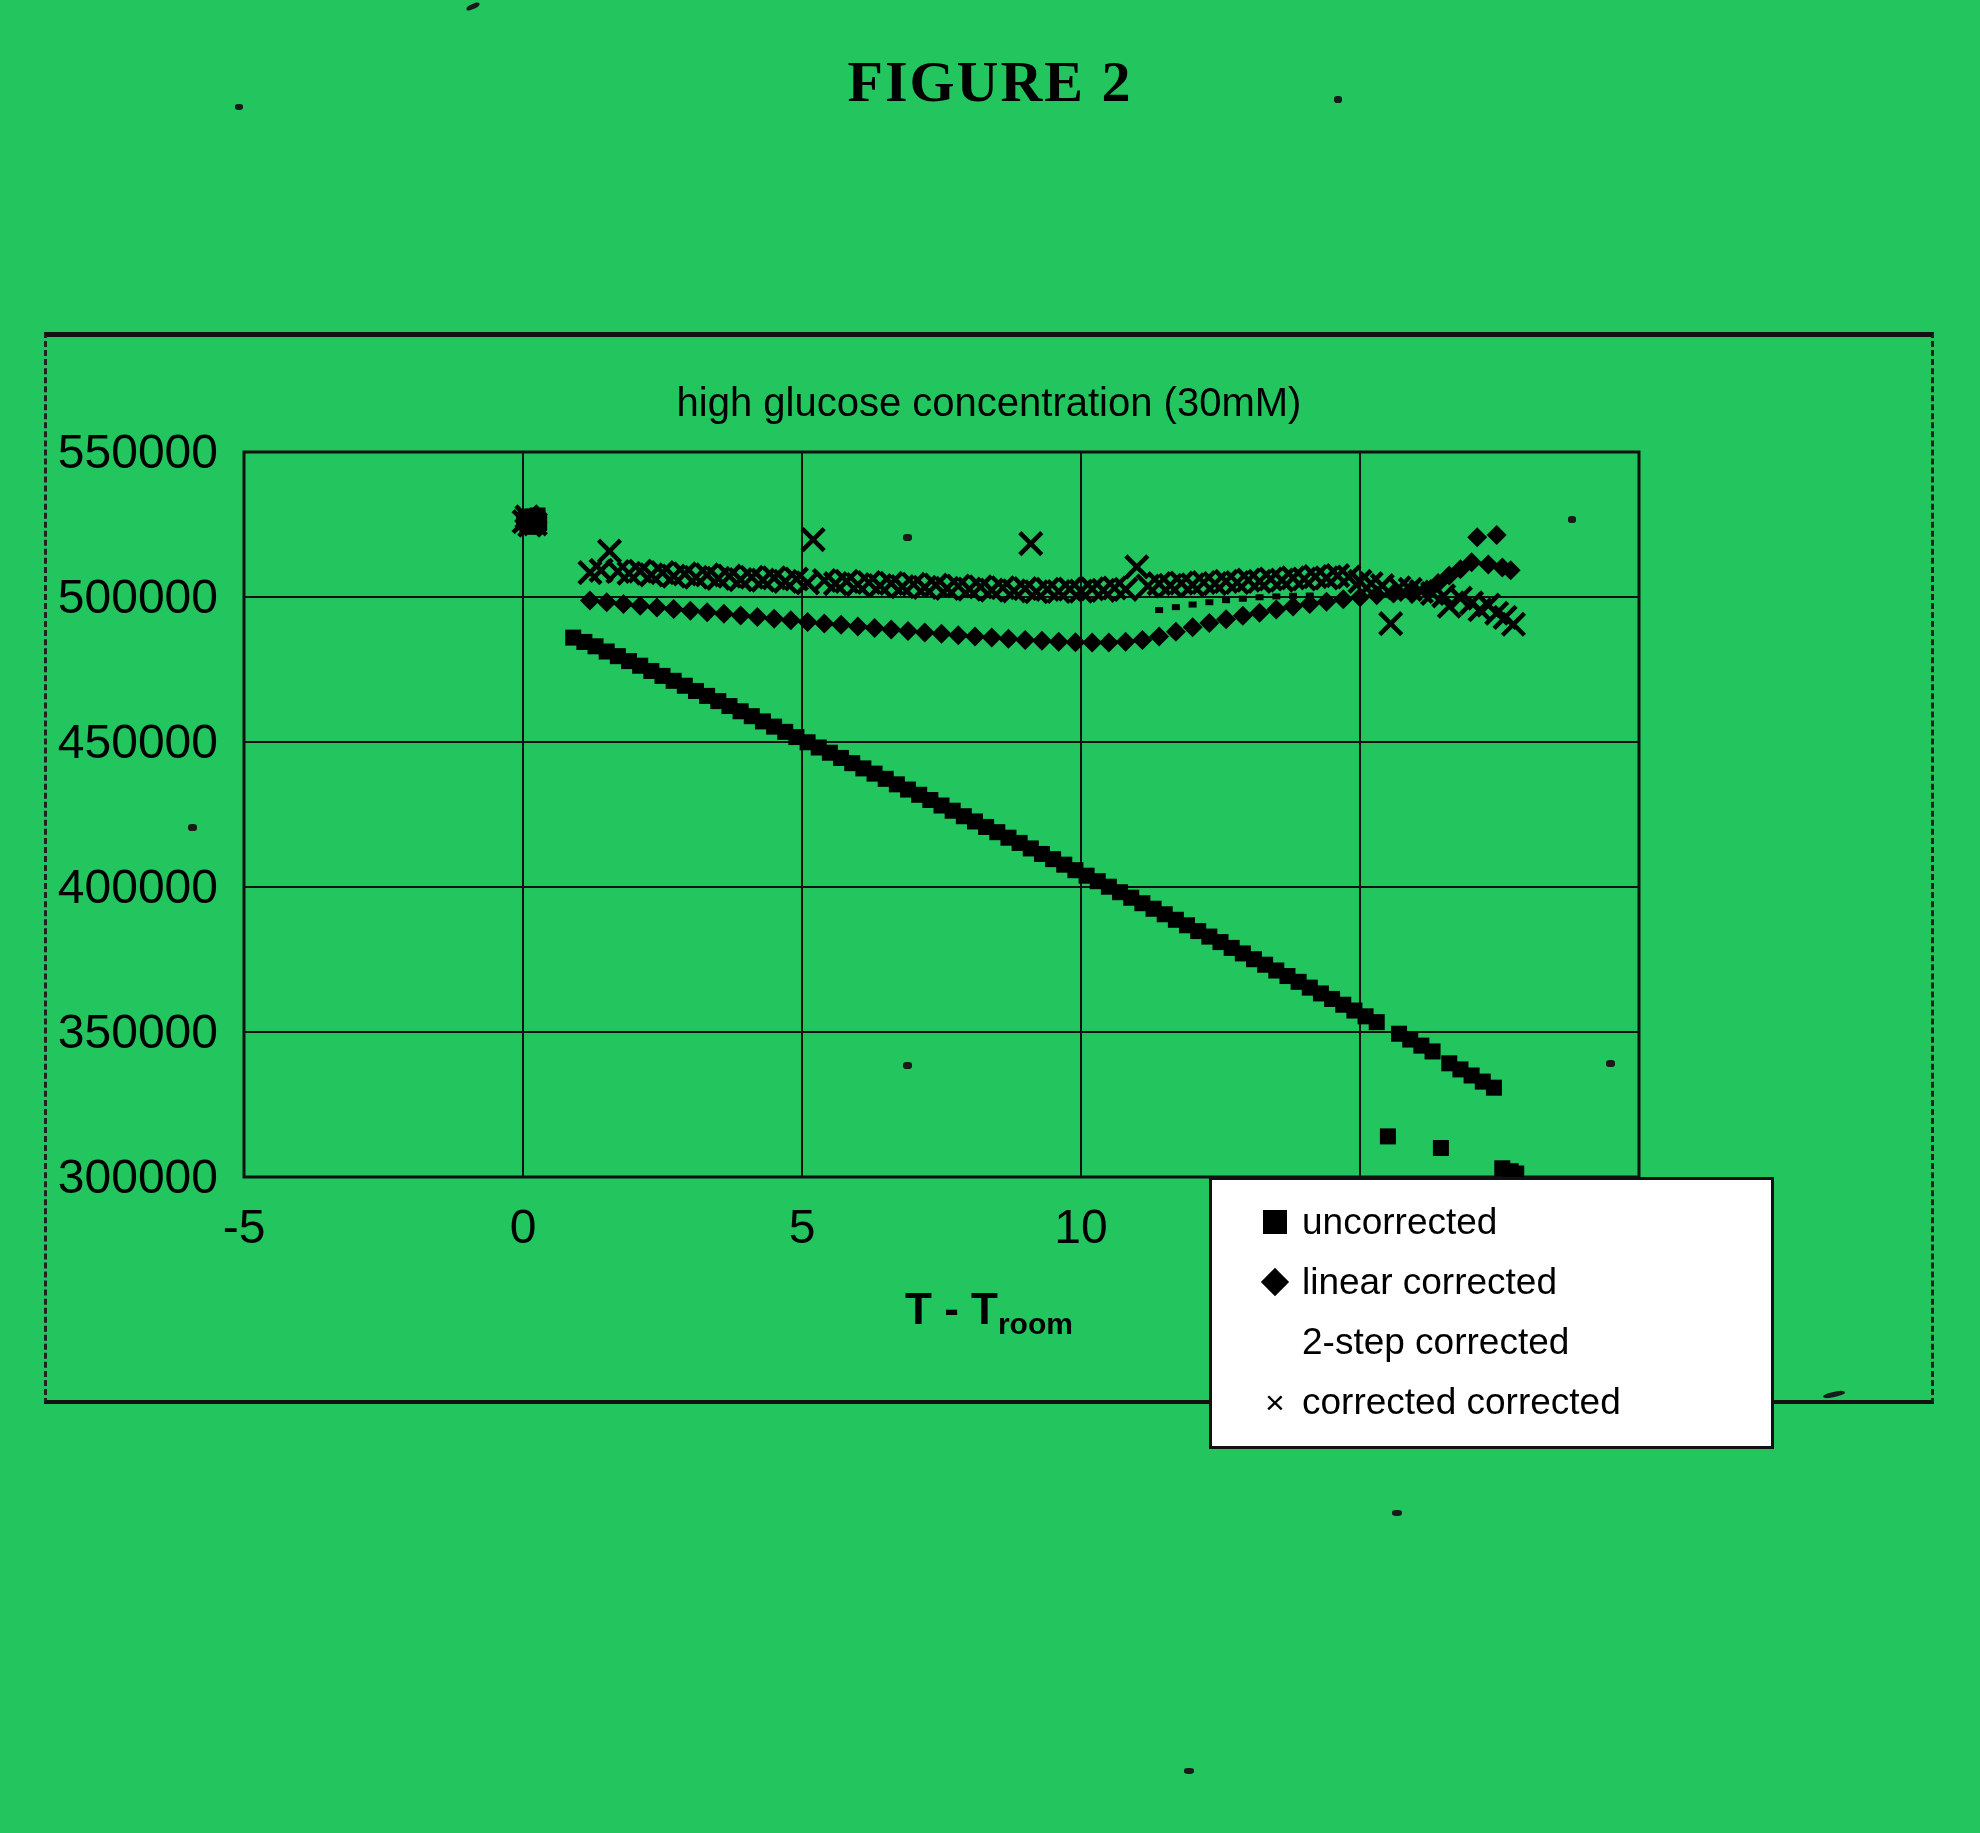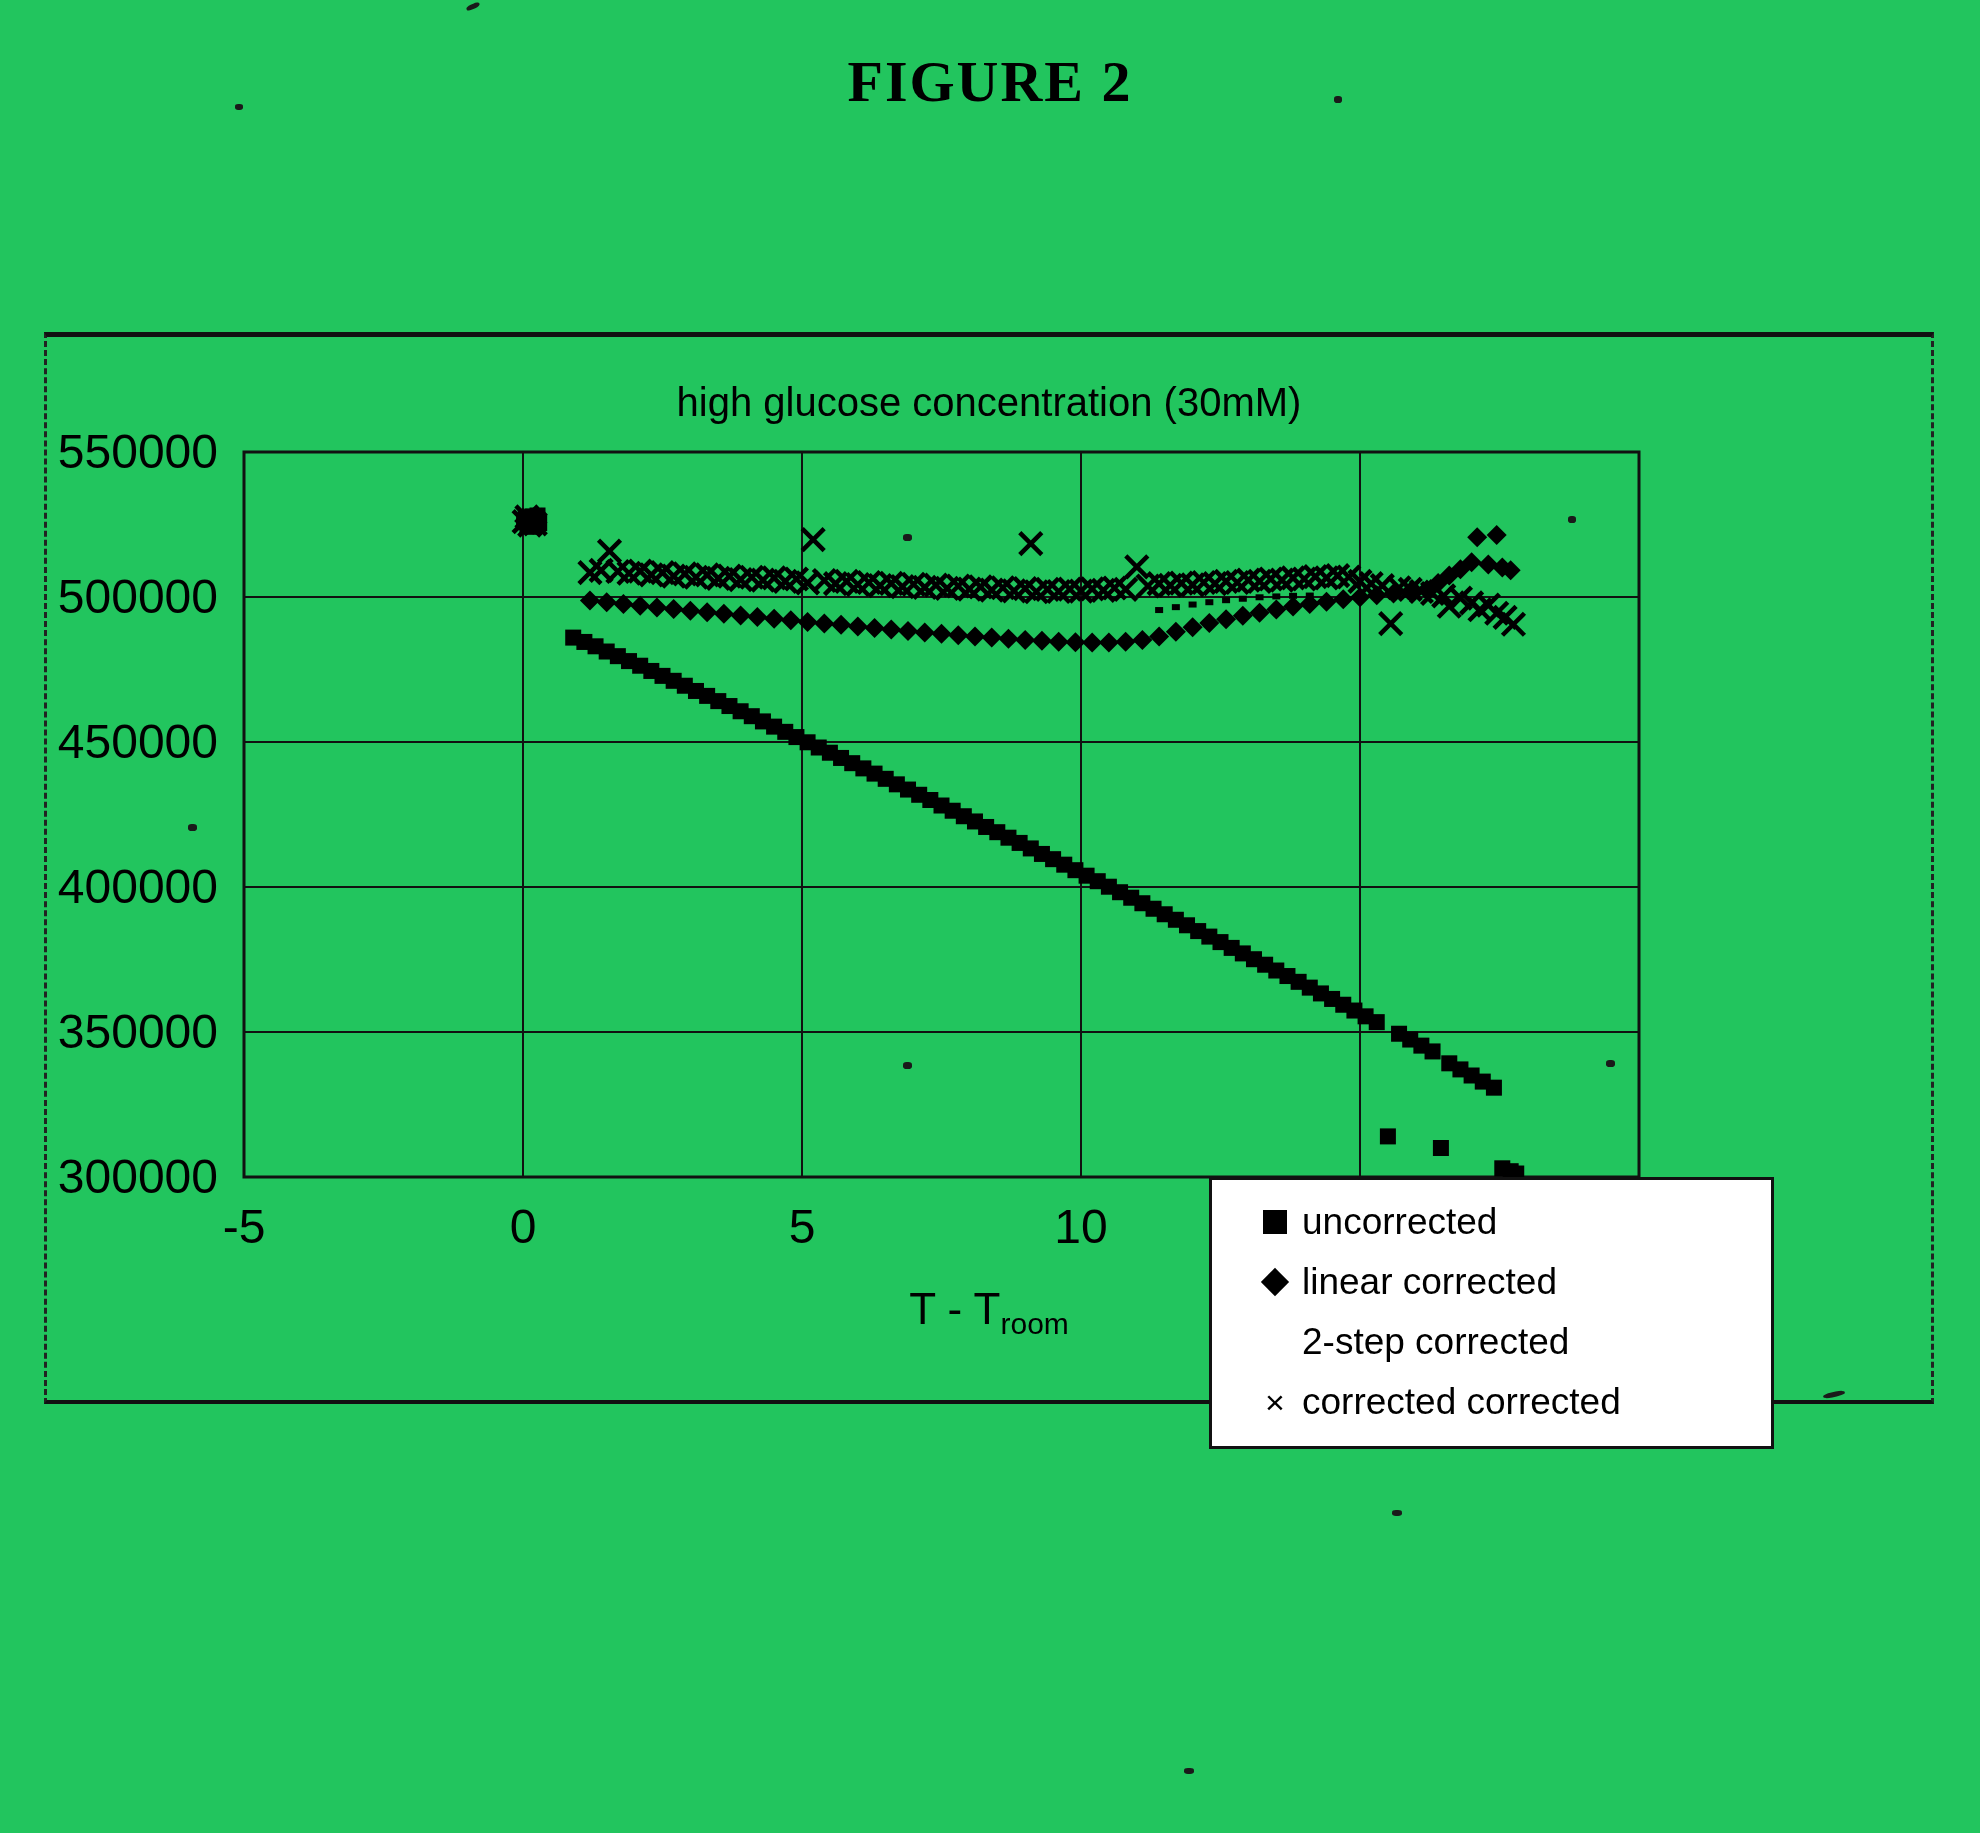--- a/index.html
+++ b/index.html
@@ -78,21 +78,21 @@
   }
   .mk-square{width:24px;height:24px;background:#000;display:block;}
   .mk-diamond{width:20px;height:20px;background:#000;display:block;transform:rotate(45deg);}
   .mk-none{display:block;width:20px;height:20px;}
   .mk-cross{font-size:34px;font-weight:400;line-height:1;}
   #x-axis-title{
     position:absolute;
     left:0;width:100%;
     top:952px;
     text-align:center;
-    font-size:44px;font-weight:normal;
+    font-size:44px;font-weight:bold;
   }
   #x-axis-title sub{font-size:30px;}
 </style>
 </head>
 <body>
 
 <div id="page">
 
   <div id="figure-label">FIGURE 2</div>
 

